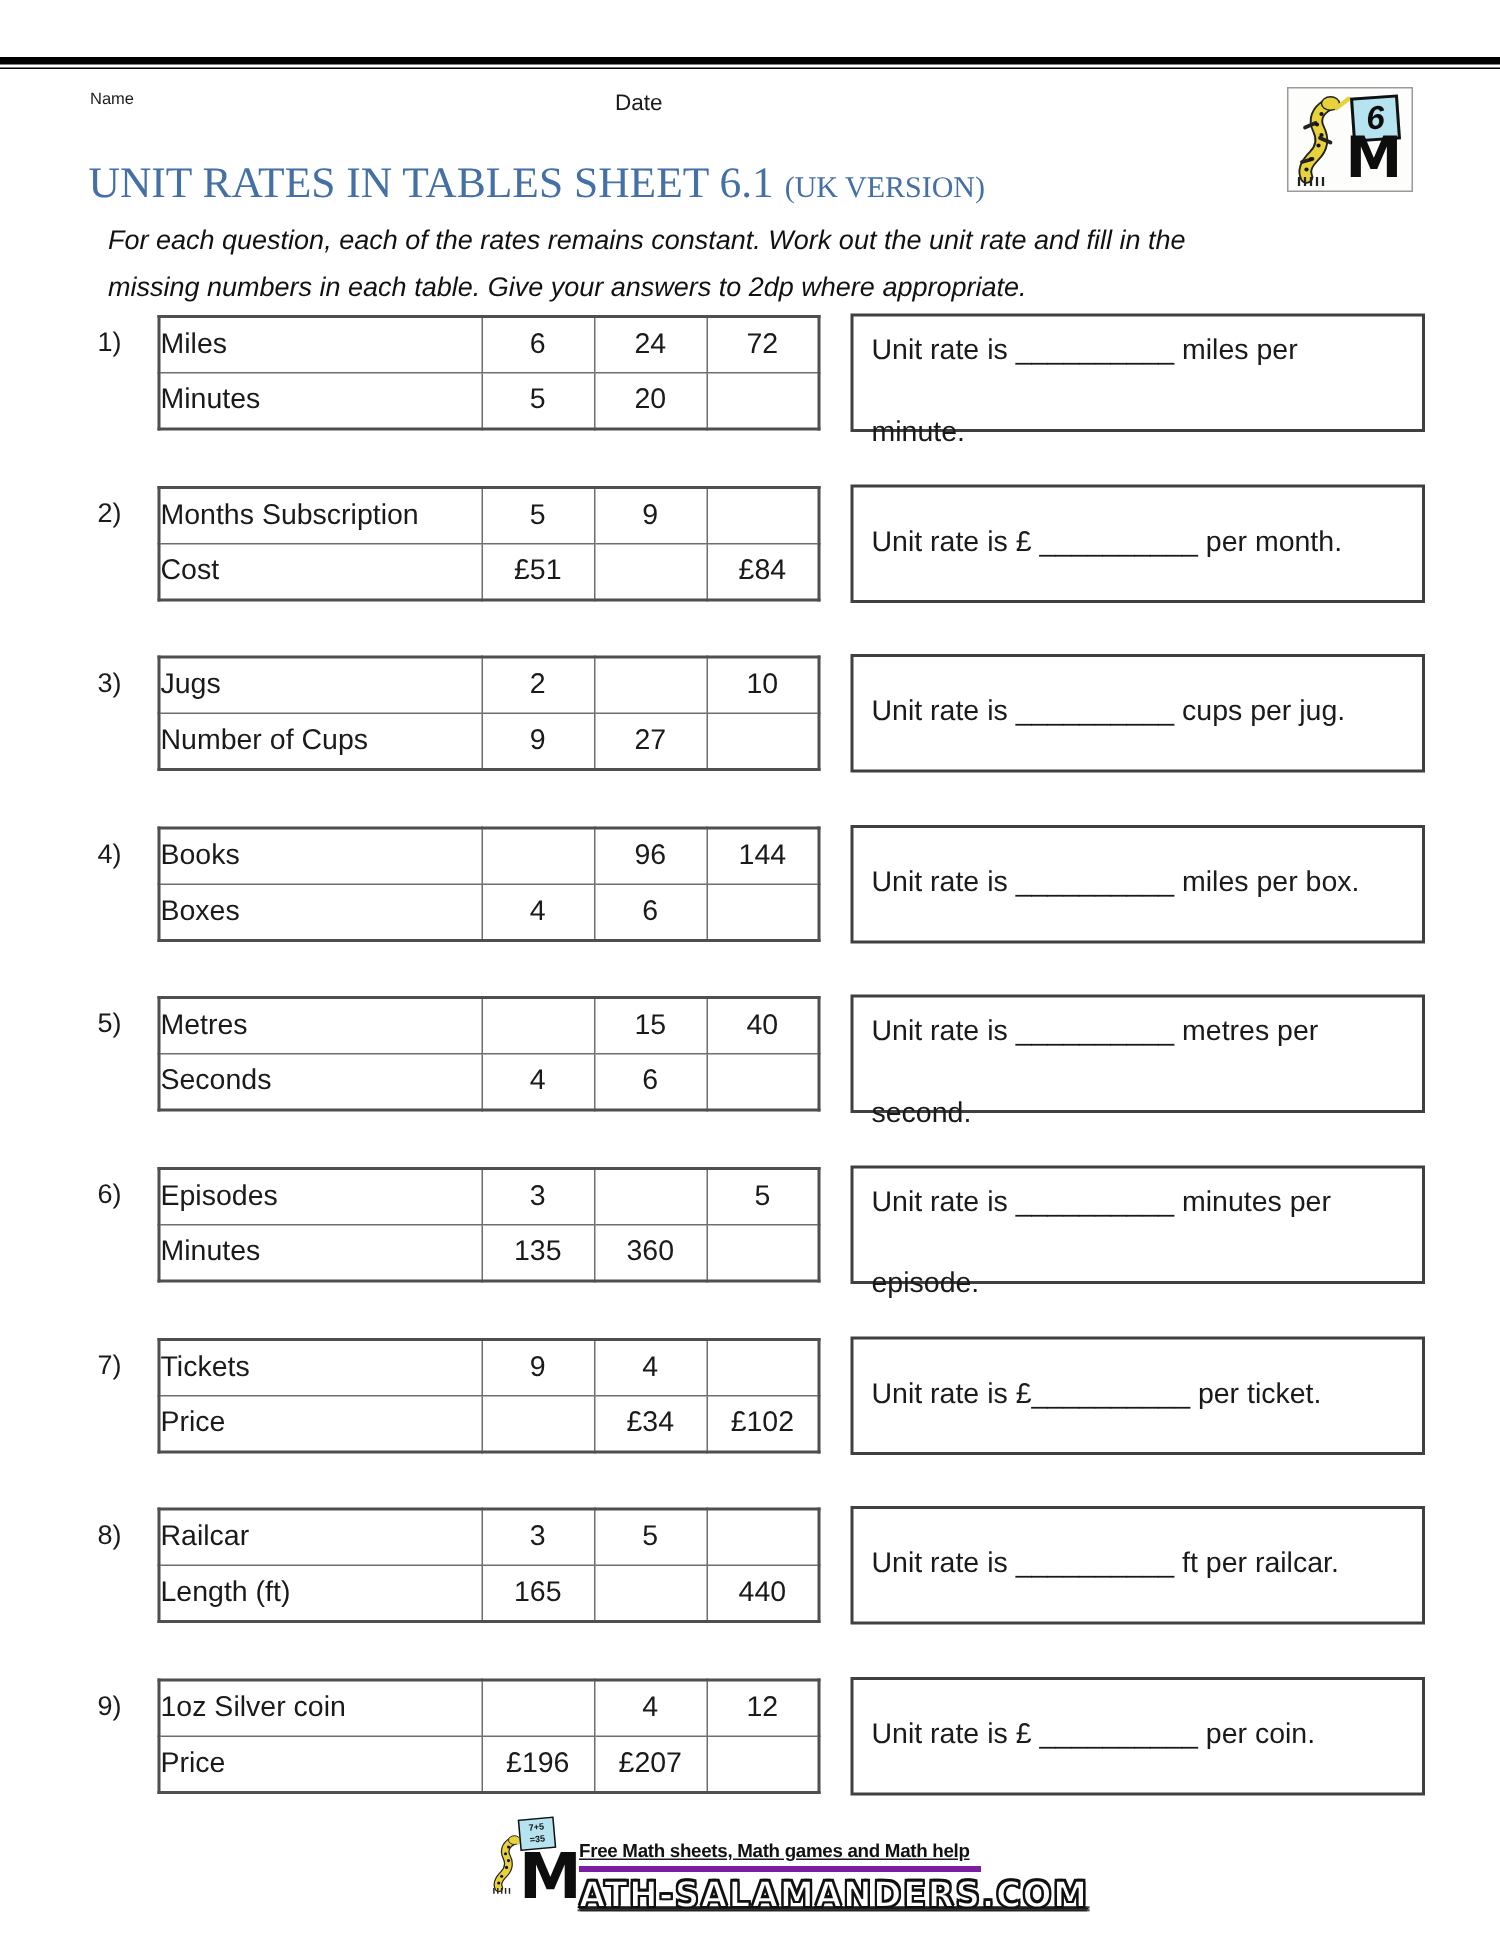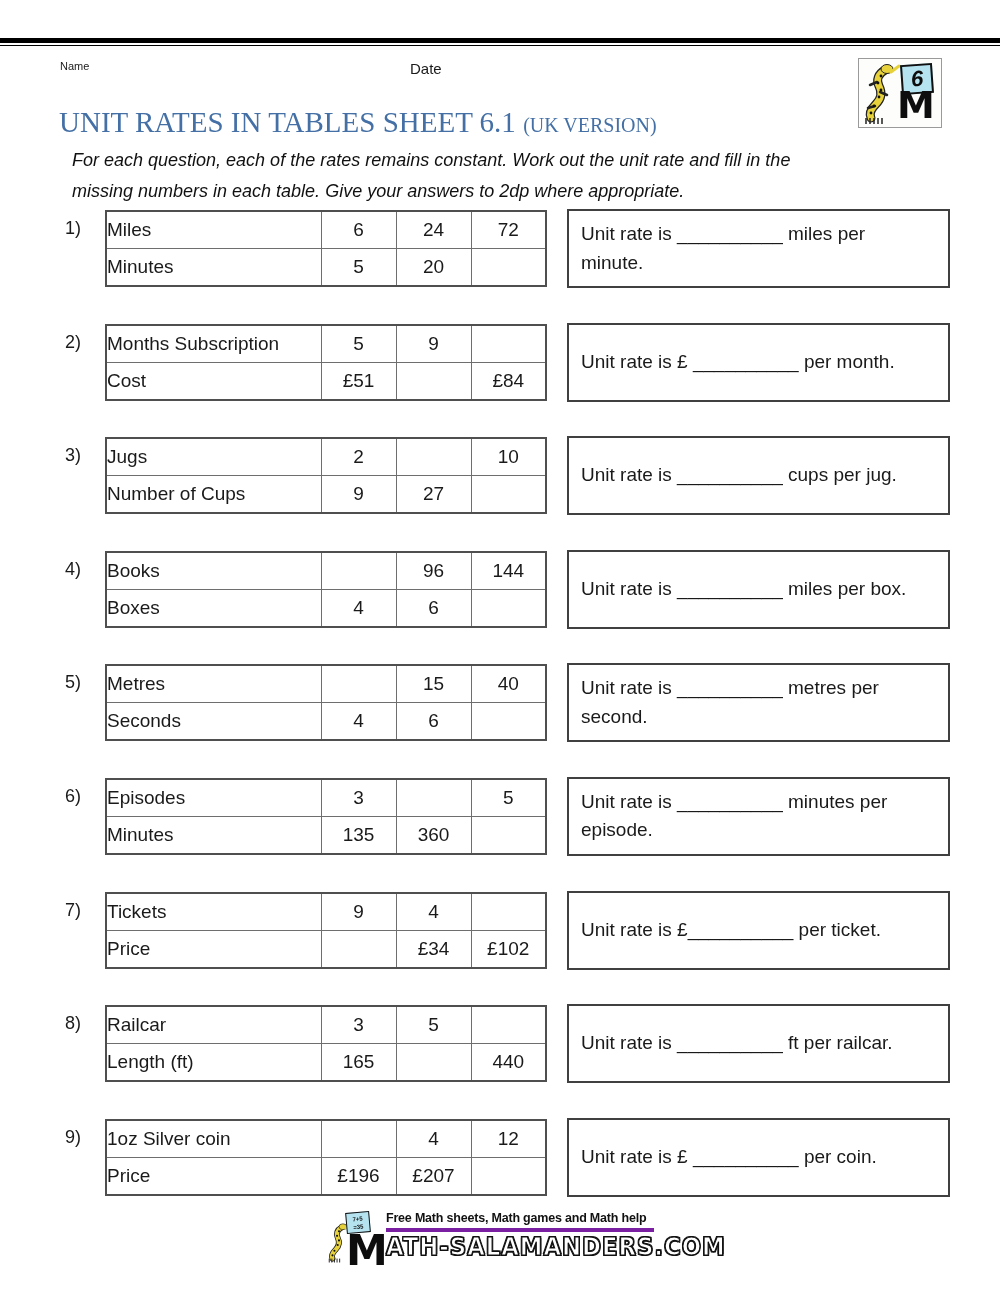--- a/index.html
+++ b/index.html
@@ -36,33 +36,33 @@
   .qnum{position:absolute;left:65px;top:8px;font-size:18px;}
   table.qtable{position:absolute;left:105px;top:0;width:440px;border-collapse:collapse;
                table-layout:fixed;border:2px solid #4f4f4f;padding-left:33px;}
   table.qtable td{border:1.5px solid #6e6e6e;height:36px;font-size:19px;padding:0;}
   td.lbl{padding-left:9px;text-align:left;}
   td.val{text-align:center;}
 
   .abox{position:absolute;left:567px;top:-1px;width:383px;height:79px;box-sizing:border-box;
         border:2px solid #404040;display:flex;flex-direction:column;justify-content:center;
         padding:0 8px 0 12px;font-size:19px;line-height:28.5px;background:#fff;}
-  .abox span{display:block;}
+  .abox span{display:block;margin-top:26px;}
 
   
   .footer{position:absolute;top:1211px;left:0;width:100%;display:flex;justify-content:center;}
   .fwrap{position:relative;height:58px;width:348px;}
   .flogo{position:absolute;left:0;bottom:0;width:58px;height:58px;}
   .flogo svg{position:absolute;left:0;bottom:3px;}
   .flogo .board{position:absolute;left:20px;top:1px;width:24px;height:21px;background:#b5e3f0;
         border:1.5px solid #111;box-sizing:border-box;transform:rotate(-5deg);
         font-size:6px;line-height:8px;font-weight:bold;text-align:center;color:#101010;padding-top:2px;}
   .flogo .mletter{position:absolute;left:20px;bottom:-6px;font-size:42px;font-weight:bold;color:#0d0d0d;
         font-family:"DejaVu Sans",sans-serif;letter-spacing:-4px;}
-  .ftextcol{position:absolute;left:60px;top:0;width:288px;}
+  .ftextcol{position:absolute;left:60px;top:16px;width:288px;text-decoration:underline;}
   .tagline{font-size:12.5px;font-weight:bold;letter-spacing:-0.2px;white-space:nowrap;color:#111;}
   .prule{height:3.5px;background:#7b1fa2;margin-top:3px;width:268px;}
   .site{margin-top:1px;white-space:nowrap;font-weight:bold;text-transform:uppercase;
         transform:scaleX(0.95);transform-origin:left;}
   .site .rest{font-size:24px;color:#ffffff;-webkit-text-stroke:1.2px #111;
         text-shadow:-1px -1px 0 #111,1px -1px 0 #111,-1px 1px 0 #111,1px 1px 0 #111;
         letter-spacing:1px;font-family:"DejaVu Sans",sans-serif;}
 </style>
 </head>
 <body>

